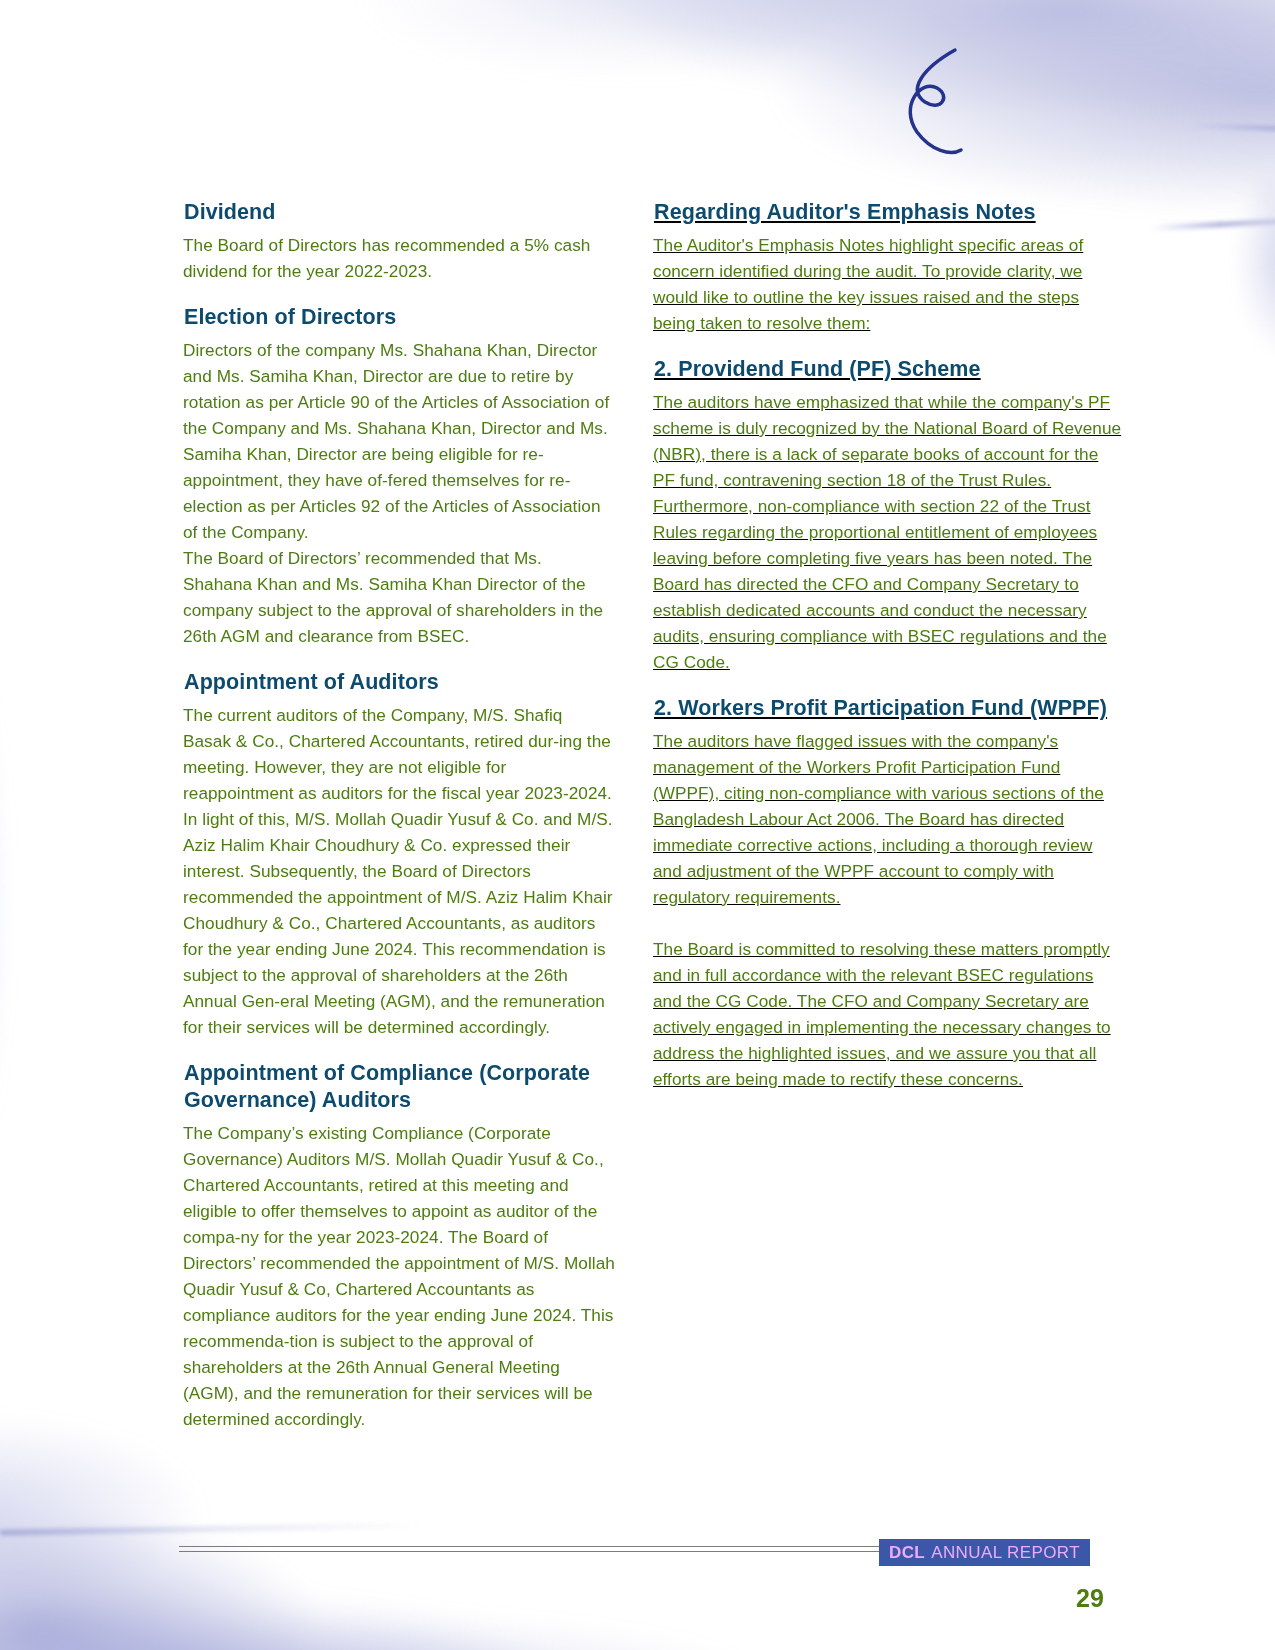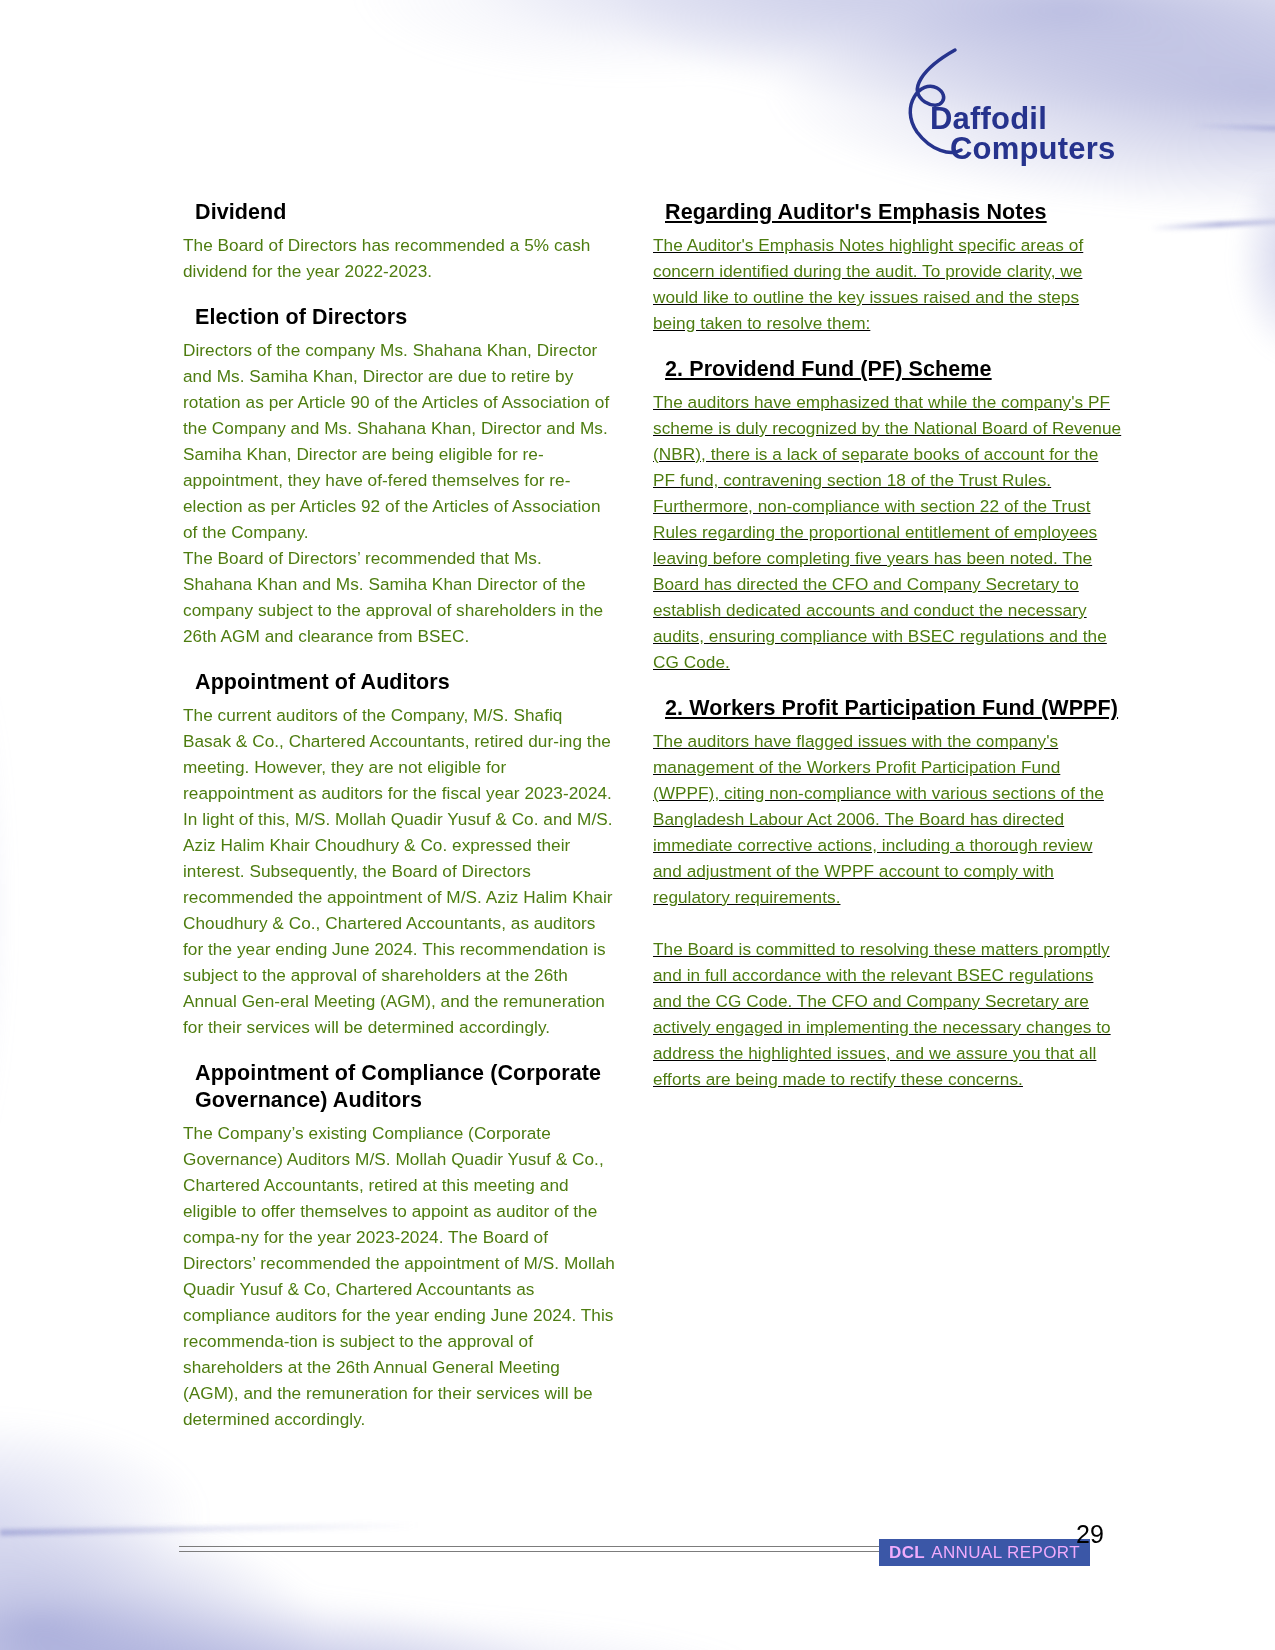--- a/index.html
+++ b/index.html
@@ -69,23 +69,23 @@
   .logo{position:absolute;top:104px;left:930px;color:#26338d;}
   .logo .l1{font-size:31px;font-weight:bold;letter-spacing:0.2px;line-height:30px;}
   .logo .l2{font-size:31px;font-weight:bold;letter-spacing:0.2px;line-height:30px;margin-left:20px;}
   .squiggle{position:absolute;top:44px;left:893px;}
 
   
   .col{position:absolute;top:199px;}
   .col-left{left:183px;width:432px;}
   .col-right{left:653px;width:472px;text-decoration:underline;}
   h2.sec{
-    margin:20px 0 6px 12px;
+    margin:20px 0 6px 1px;
     font-size:21.5px;line-height:27px;
-    font-weight:bold;color:#000000;letter-spacing:0.1px;
+    font-weight:bold;color:#0c4a6e;letter-spacing:0.1px;
   }
   .col section:first-child h2.sec{margin-top:0;}
   p.body{
     margin:0;
     font-size:17.2px;line-height:26px;
     color:#4d7c0f;letter-spacing:0.05px;
   }
   p.body.gap{margin-top:26px;}
 
   
@@ -95,44 +95,40 @@
   }
   .footer-badge{
     position:absolute;left:879px;top:1539px;height:27px;
     background:#3b57a7;color:#f0abfc;
     display:flex;align-items:center;gap:6px;
     padding:0 10px;
     font-size:17px;letter-spacing:0.4px;
   }
   .footer-badge .b{font-weight:bold;}
   .page-num{
-    position:absolute;left:1076px;top:1520px;
-    font-size:25px;font-weight:normal;color:#000000;
+    position:absolute;left:1076px;top:1584px;
+    font-size:25px;font-weight:bold;color:#4d7c0f;
   }
 </style>
 </head>
 <body>
 
 <div class="page">
 
   <div class="wash wash-top"></div>
   <div class="wash wash-top-right-streak1"></div>
   <div class="wash wash-top-right-streak2"></div>
   <div class="wash wash-right-edge"></div>
   <div class="wash wash-bottom-left"></div>
   <div class="wash wash-bottom-streak"></div>
   <div class="wash wash-left-edge"></div>
 
   <svg class="squiggle" width="80" height="120" viewBox="0 0 80 120">
     <path d="M62 6 C 30 24, 14 46, 32 58 C 48 68, 58 52, 44 44 C 28 35, 6 62, 24 88 C 38 107, 58 112, 68 106" fill="none" stroke="#26338d" stroke-width="3.5" stroke-linecap="round"></path>
   </svg>
-  <div class="logo">
-    <div class="l1">Daffodil</div>
-    <div class="l2">Computers</div>
-  </div>
 
   <div class="col col-left">
     <section>
       <h2 class="sec">Dividend</h2>
       <p class="body">The Board of Directors has recommended a 5% cash dividend for the year 2022-2023.</p>
     </section>
     <section>
       <h2 class="sec">Election of Directors</h2>
       <p class="body">Directors of the company Ms. Shahana Khan, Director and Ms. Samiha Khan, Director are due to retire by rotation as per Article 90 of the Articles of Association of the Company and Ms. Shahana Khan, Director and Ms. Samiha Khan, Director are being eligible for re-appointment, they have of-fered themselves for re-election as per Articles 92 of the Articles of Association of the Company.</p>
       <p class="body">The Board of Directors’ recommended that Ms. Shahana Khan and Ms. Samiha Khan Director of the company subject to the approval of shareholders in the 26th AGM and clearance from BSEC.</p>

